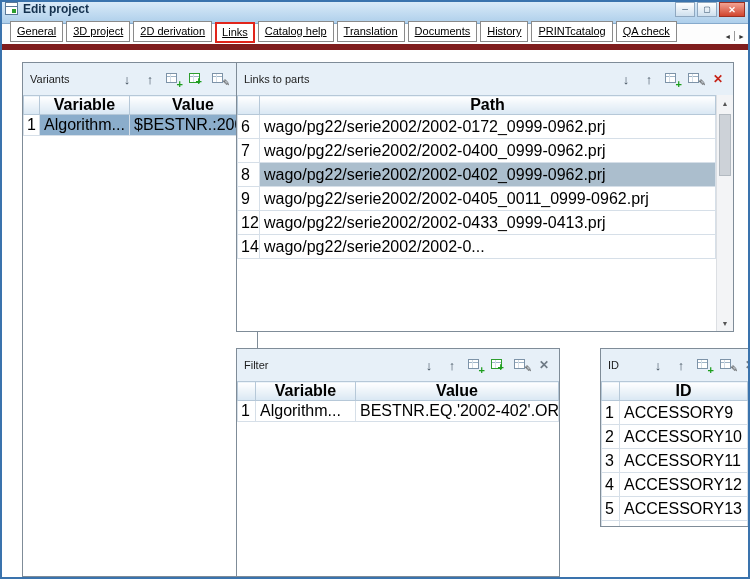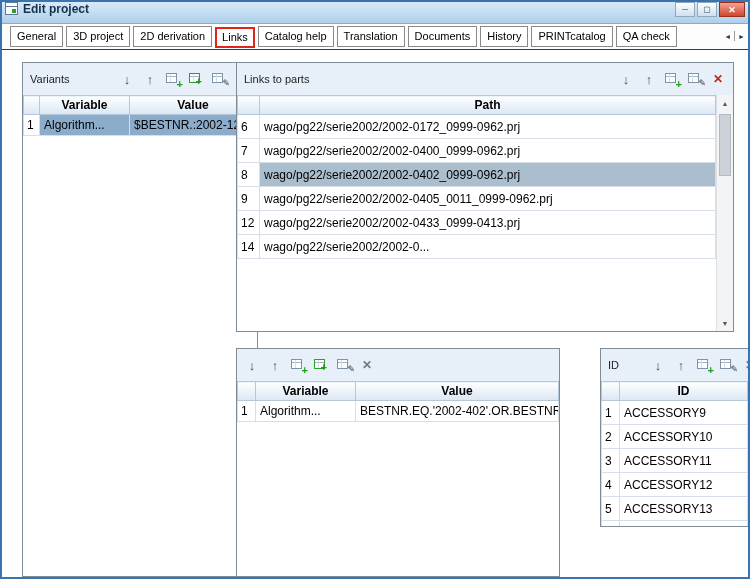--- a/index.html
+++ b/index.html
@@ -32,22 +32,22 @@
     background:linear-gradient(#ffffff,#cfe0ee); cursor:pointer;
   }
   .tbtn.close {
     width:26px; color:#fff; font-size:9px; font-weight:bold;
     background:linear-gradient(#f2a393,#d1452e); border-color:#9b3021;
   }
 
   
   .tabbar {
     position:absolute; left:0; top:22px; right:0; height:26px;
-    background:#fdfdfd; border-bottom:1px solid #7f1d1d;
-    display:flex; align-items:flex-end; padding:0 18px 0 8px;
+    background:#fdfdfd; border-bottom:6px solid #7f1d1d;
+    display:flex; align-items:flex-end; padding:0 18px 0 8px;text-decoration:underline;
   }
   .tabs { display:flex; gap:3px; align-items:flex-end; }
   .tab {
     border:1px solid #8a8a8a; background:#fff; padding:3px 6px;
     line-height:13px; white-space:nowrap; cursor:pointer; margin-bottom:2px;
   }
   .tab.active { border:2px solid #e1251b; padding:2px 5px; margin-bottom:1px; }
   .tab-scrollers {
     position:absolute; right:2px; top:7px; display:flex; align-items:center; gap:2px;
     font-size:7px; color:#333;
@@ -78,21 +78,21 @@
   .ov.plus { color:#1d9e1d; font-size:11px; line-height:10px; right:-2px; bottom:-2px; }
   .ov.plus.center { right:2px; bottom:1px; }
   .ov.pencil { color:#333; font-size:9px; line-height:9px; right:-3px; bottom:-1px; font-weight:normal; }
   .tbi.del { font-weight:bold; font-size:12px; }
   .tbi.del.red  { color:#c62317; }
   .tbi.del.gray { color:#6e7a85; }
 
   
   .tarea { display:flex; align-items:stretch; }
   .twrap { flex:1 1 auto; overflow:hidden; }
-  table.grid { border-collapse:collapse; width:100%; table-layout:fixed; font-size:12px;padding-left:25px; }
+  table.grid { border-collapse:collapse; width:100%; table-layout:fixed; font-size:16px;padding-left:25px; }
   .grid th {
     height:19px; background:linear-gradient(#ffffff,#d9e7f3);
     border:1px solid #b6c8d8; font-weight:bold; padding:0 2px;
     text-align:center; overflow:hidden; white-space:nowrap;
   }
   .grid td {
     height:24px; border:1px solid #d6dfe8; padding:0 4px;
     white-space:nowrap; overflow:hidden; background:#fff;
   }
   .grid.compact td { height:21px; }
@@ -256,20 +256,21 @@
         <div class="vscroll">
           <span class="sarrow">▲</span>
           <span class="sthumb" style="top:19px; height:62px;"></span>
           <span class="sarrow bottom">▼</span>
         </div>
       </div>
     </div>
 
     <div class="panel" style="left:234px; top:298px; width:324px; height:229px;">
       <div class="ptoolbar">
+        <span class="ptitle">Filter</span>
         <span class="ticons">
           <span class="tbi arrow">↓</span>
           <span class="tbi arrow">↑</span>
           <span class="tbi">
             <span class="mini-tbl"></span>
             <span class="ov plus">+</span>
           </span>
           <span class="tbi">
             <span class="mini-tbl green"></span>
             <span class="ov plus center">+</span>

